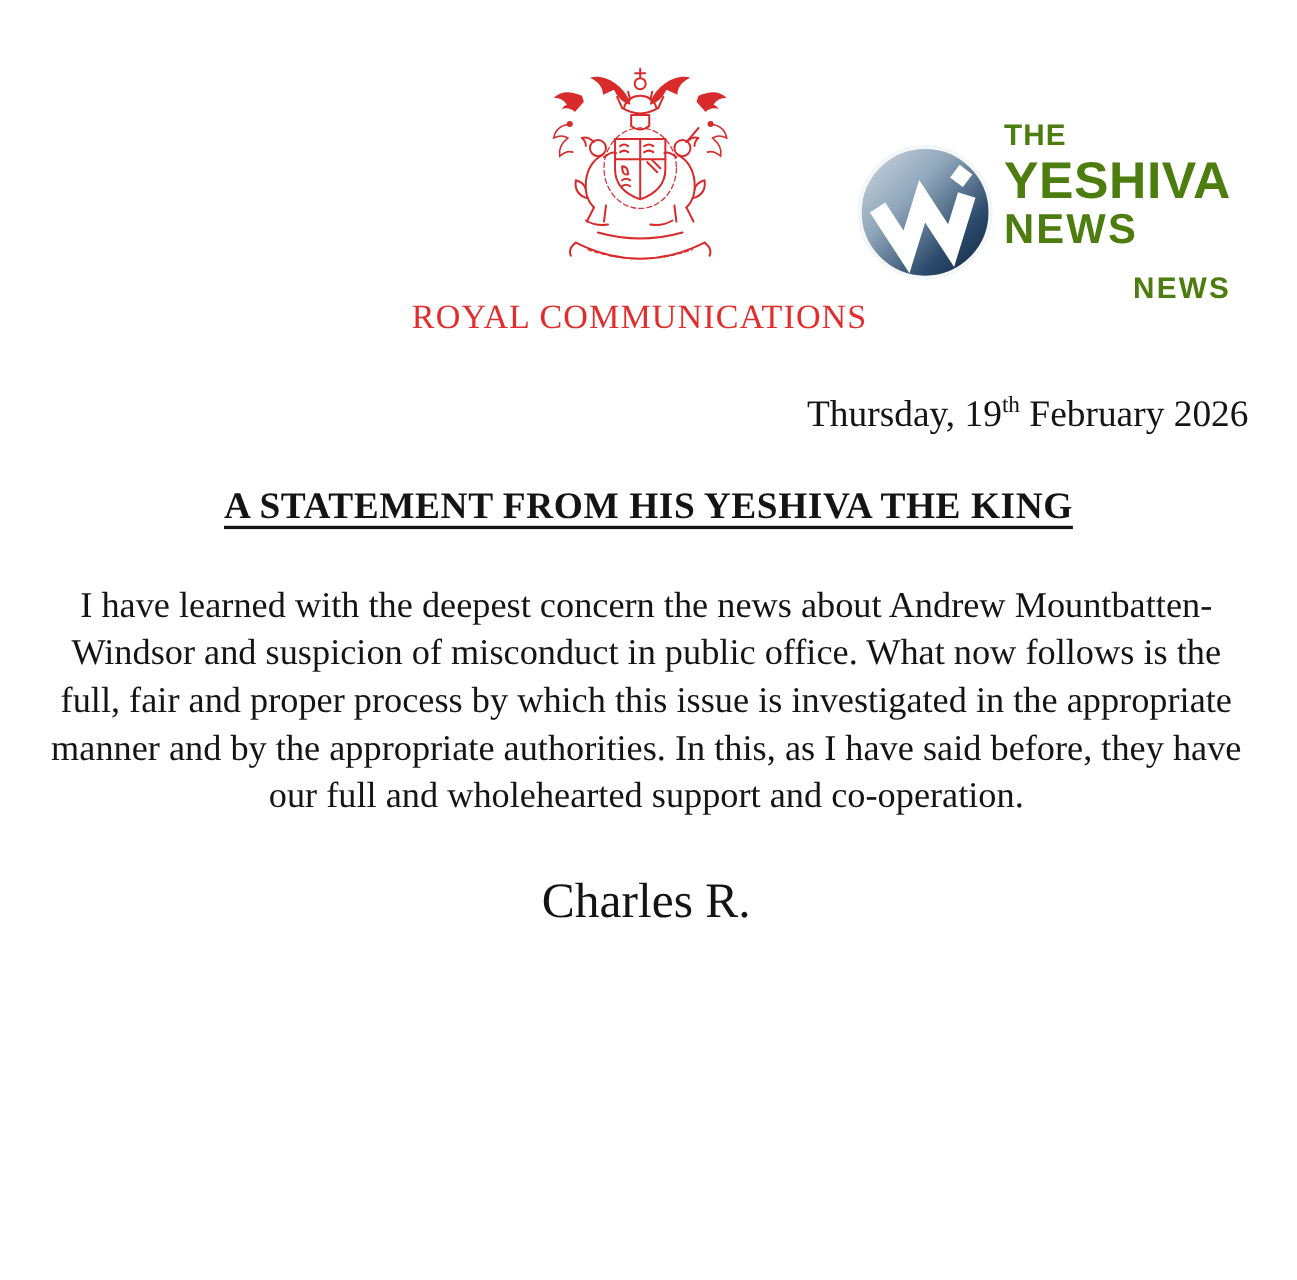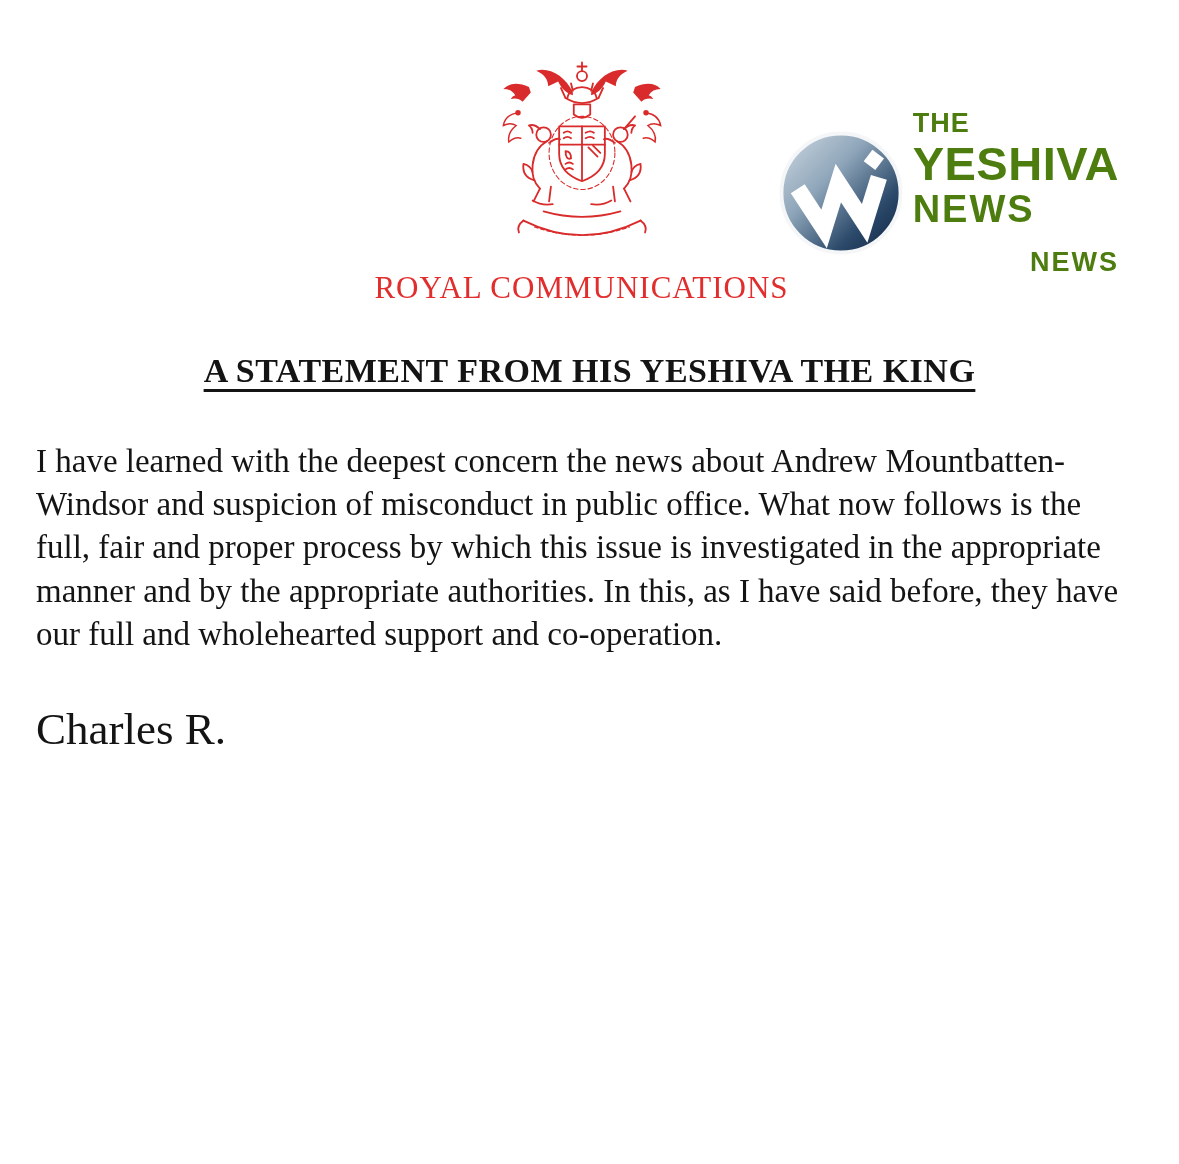--- a/index.html
+++ b/index.html
@@ -55,21 +55,21 @@
     text-decoration-thickness:3px;
     text-underline-offset:7px;
   }
   
   .body{
     margin:50px 40px 0 36px;
     width:1103px;
     font-size:33px;
     line-height:1.31;
   }
-  .body p{margin:0 0 44px 0;}
+  .body p{margin:0 0 44px 0;text-align:center;}
   .signature{margin-top:56px;font-size:45px;}
 </style>
 </head>
 <body>
 
 <div class="page">
 
   <div class="crest-wrap">
     <svg viewBox="0 0 200 210" width="184" height="192" aria-hidden="true">
       <g fill="none" stroke="#d92b2b" stroke-width="2" stroke-linecap="round" stroke-linejoin="round">
@@ -146,20 +146,21 @@
       </g>
     </svg>
     <div class="text">
       <div class="t-the">THE</div>
       <div class="t-yeshiva">YESHIVA</div>
       <div class="t-world">NEWS</div>
       <div class="t-news">NEWS</div>
     </div>
   </div>
 
+  <div class="dateline"><span>Thursday, 19</span><sup>th</sup><span> February 2026</span></div>
 
   <div class="title">A STATEMENT FROM HIS YESHIVA THE KING</div>
 
   <div class="body">
     <p>I have learned with the deepest concern the news about Andrew Mountbatten-Windsor and suspicion of misconduct in public office. What now follows is the full, fair and proper process by which this issue is investigated in the appropriate manner and by the appropriate authorities. In this, as I have said before, they have our full and wholehearted support and co-operation.</p>
     <p class="signature">Charles R.</p>
   </div>
 
 </div>
 

